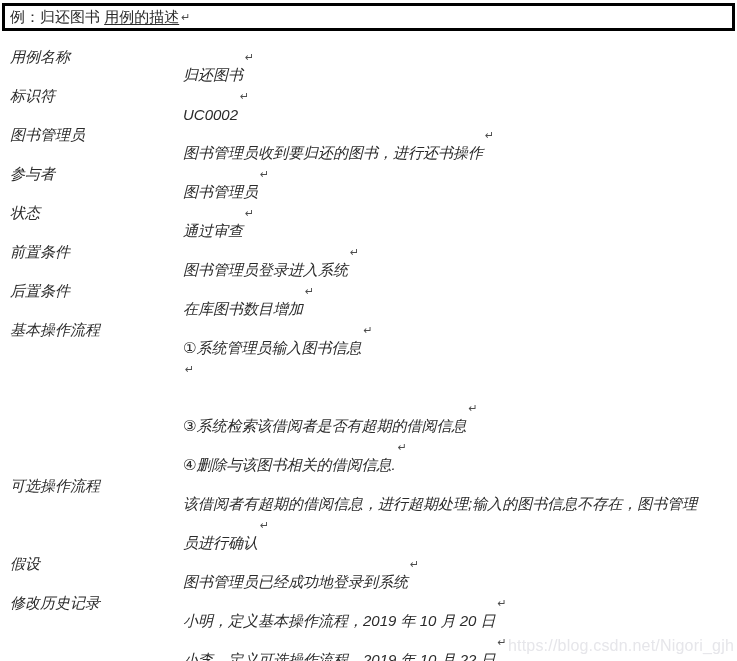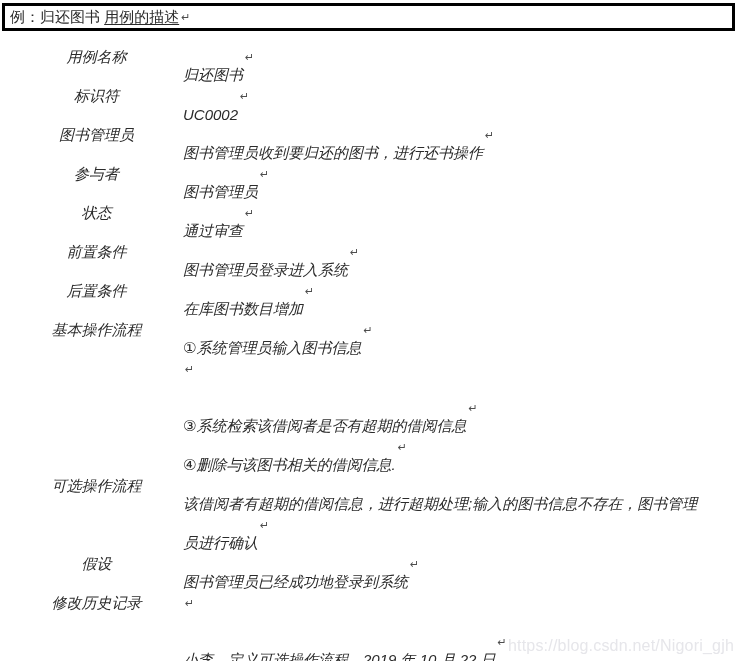--- a/index.html
+++ b/index.html
@@ -4,21 +4,20 @@
 <style>
   html,body{margin:0;padding:0;background:#ffffff;}
   .page{
     position:relative;
     width:737px;height:661px;
     background:#ffffff;
     overflow:hidden;
     font-family:"Liberation Sans","DejaVu Sans",sans-serif;
     font-size:15px;
     color:var(--text,#2b2b2b);
-    text-align:center;
   }
   .title-box{
     margin:3px 2px 0 2px;
     border:3px solid var(--border,#000000);
     height:22px;
     display:flex;
     align-items:center;
     padding-left:5px;
     white-space:pre;
   }
@@ -122,21 +121,21 @@
 
     <div class="row">
       <span class="row-label"></span><span class="row-text">员进行确认</span><span class="pmark">↵</span>
     </div>
 
     <div class="row">
       <span class="row-label">假设</span><span class="row-text">图书管理员已经成功地登录到系统</span><span class="pmark">↵</span>
     </div>
 
     <div class="row">
-      <span class="row-label">修改历史记录</span><span class="pmark">↵</span>
+      <span class="row-label">修改历史记录</span><span class="row-text">小明，定义基本操作流程，2019 年 10 月 20 日</span><span class="pmark">↵</span>
     </div>
 
     <div class="row">
       <span class="row-label"></span><span class="row-text">小李，定义可选操作流程，2019 年 10 月 22 日</span><span class="pmark">↵</span>
     </div>
   </div>
 
   <div class="watermark">https://blog.csdn.net/Nigori_gjh</div>
 
 </div>

